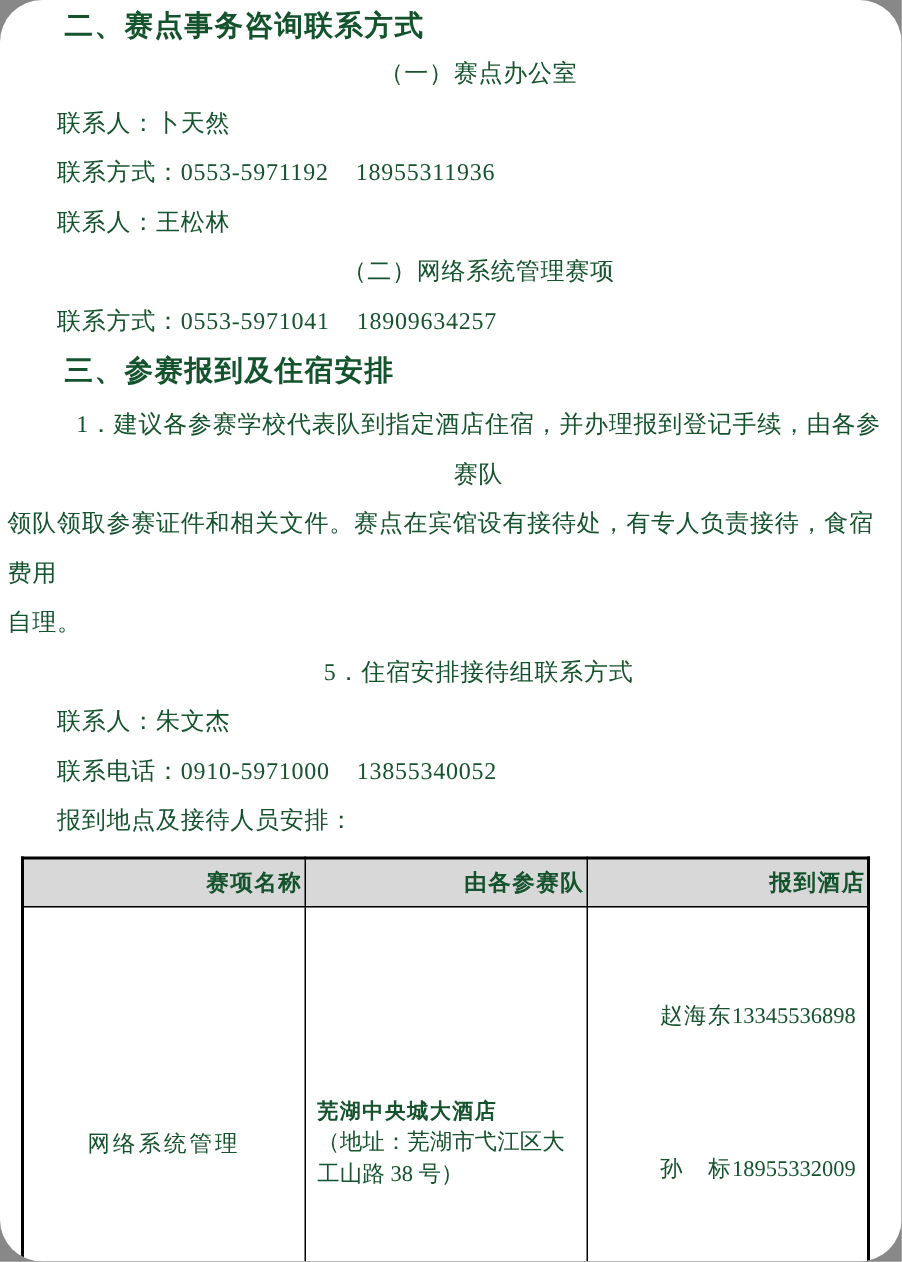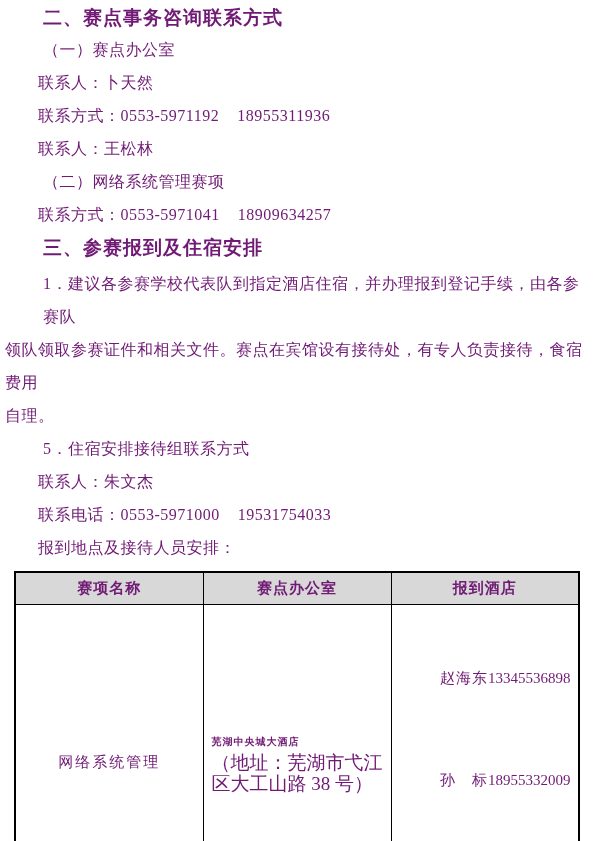--- a/index.html
+++ b/index.html
@@ -1,75 +1,76 @@
 <!DOCTYPE html>
 <html><head>
 <meta charset="utf-8">
 <style>
   html,body { margin:0; padding:0; background:#888; }
   .page {
     position:relative;
     width:601px; height:841px;
     margin:0 auto;
     background:#ffffff;
-    color:#701a75;
+    color:#14532d;
     font-family:"Liberation Serif","DejaVu Serif",serif;
     box-sizing:border-box;
     padding:3px 6px 0 5px;
     overflow:hidden;
+    border-radius:28px;
   }
   .heading {
     font-family:"Liberation Sans","DejaVu Sans",sans-serif;
     font-weight:bold;
     font-size:19px;
     line-height:30px;
     padding-left:38px;
     letter-spacing:1px;
     white-space:pre-wrap;
   }
   .heading.mid { line-height:34px; }
   .line {
     font-size:16px;
     line-height:33px;
     white-space:pre-wrap;
     letter-spacing:0.5px;
   }
-  .ind-sub  { padding-left:38px; }   
+  .ind-sub  { padding-left:38px;text-align:center; }   
   .ind-body { padding-left:33px; }   
   .ind-none { padding-left:0; }
   .first-para { margin-top:2px; }
 
   table.rtable {
     border-collapse:collapse;
     table-layout:fixed;
     width:566px;
     margin:7px 0 0 9px;
     font-size:15px;
   }
   table.rtable th, table.rtable td { border:1.5px solid #000; }
   table.rtable { border:2px solid #000; }
   th.hdr {
     background:#d8d8d8;
     font-weight:bold;
     height:29px;
-    text-align:center;
+    text-align:right;
     font-size:15px;
     letter-spacing:1px;
   }
   td.cell-event {
     width:159px; height:66px;
     text-align:center; vertical-align:middle;
     letter-spacing:2px;
   }
   td.cell-hotel {
     width:245px; vertical-align:middle;
     padding:4px 4px 4px 8px;
   }
-  .hotel-name { font-weight:bold; font-size:10px; line-height:21px; letter-spacing:1px; }
-  .hotel-addr { font-size:19px; line-height:21px; white-space:pre-wrap; }
+  .hotel-name { font-weight:bold; font-size:14px; line-height:21px; letter-spacing:1px; }
+  .hotel-addr { font-size:15px; line-height:21px; white-space:pre-wrap; }
   td.cell-recept {
     width:162px; vertical-align:middle;
     padding:4px 2px 4px 11px;
   }
   .recept-line { line-height:22px; white-space:pre-wrap; }
   .recept-name { display:inline-block; min-width:3.05em; letter-spacing:1px;margin-top:36px; }
   .recept-phone { font-size:15px; }
 </style>
 </head>
 <body>
@@ -83,28 +84,28 @@
   <div class="line ind-body">联系人：王松林</div>
   <div class="line ind-sub">（二）网络系统管理赛项</div>
   <div class="line ind-body">联系方式：0553-5971041    18909634257</div>
 
   <div class="heading mid">三、参赛报到及住宿安排</div>
   <div class="line ind-sub first-para">1．建议各参赛学校代表队到指定酒店住宿，并办理报到登记手续，由各参赛队</div>
   <div class="line ind-none">领队领取参赛证件和相关文件。赛点在宾馆设有接待处，有专人负责接待，食宿费用</div>
   <div class="line ind-none">自理。</div>
   <div class="line ind-sub">5．住宿安排接待组联系方式</div>
   <div class="line ind-body">联系人：朱文杰</div>
-  <div class="line ind-body">联系电话：0553-5971000    19531754033</div>
+  <div class="line ind-body">联系电话：0910-5971000    13855340052</div>
   <div class="line ind-body">报到地点及接待人员安排：</div>
 
   <table class="rtable">
     <tbody>
         <tr>
       <th class="hdr">赛项名称</th>
-      <th class="hdr">赛点办公室</th>
+      <th class="hdr">由各参赛队</th>
       <th class="hdr">报到酒店</th>
     </tr>
     <tr>
       <td class="cell-event">网络系统管理</td>
       <td class="cell-hotel">
         <div class="hotel-name">芜湖中央城大酒店</div>
         <div class="hotel-addr">（地址：芜湖市弋江区大工山路 38 号）</div>
       </td>
       <td class="cell-recept">
         <div class="recept-line">

